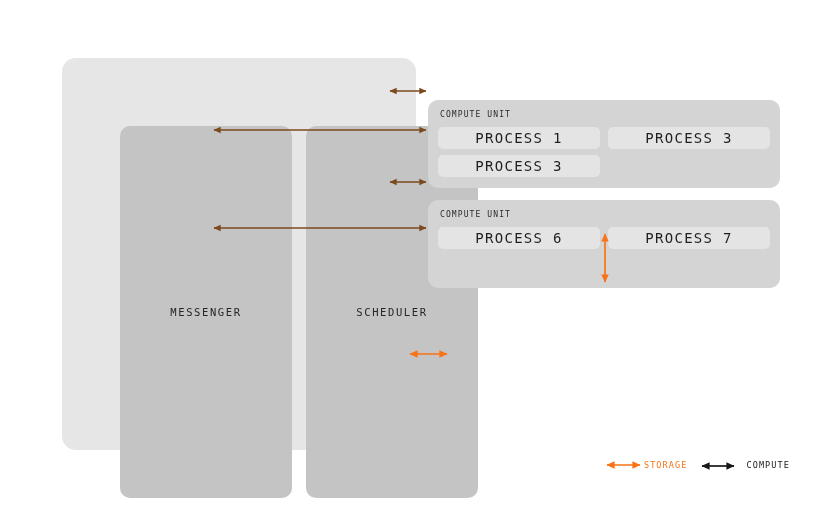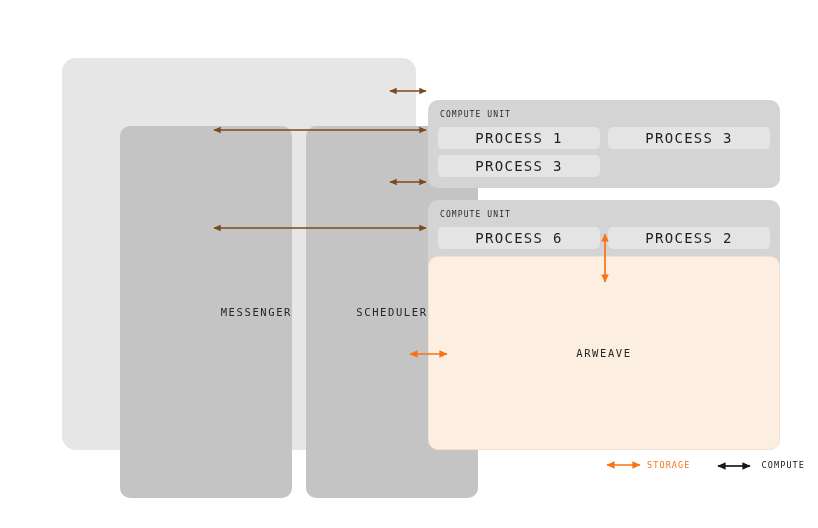--- a/index.html
+++ b/index.html
@@ -41,21 +41,21 @@
     top: 68px;
     width: 172px;
     height: 372px;
     background: #c4c4c4;
     border-radius: 10px;
     box-sizing: border-box;
     display: flex;
     align-items: center;
     justify-content: center;
   }
-  .node-panel.messenger { left: 58px; justify-content: flex-end; }
+  .node-panel.messenger { left: 58px; }
   .node-panel.scheduler { left: 244px; }
 
   .node-label {
     font-size: 10.5px;
     letter-spacing: 1.6px;
     color: #262626;
     text-align: center;
     user-select: none;
   }
 
@@ -132,21 +132,22 @@
 
   
   .legend {
     position: absolute;
     left: 600px;
     top: 456px;
     width: 190px;
     height: 18px;
     display: flex;
     align-items: center;
-    gap: 22px;
+    gap: 10px;
+    justify-content: flex-end;
   }
   .legend-item {
     display: flex;
     align-items: center;
     gap: 7px;
   }
   .legend-text {
     font-size: 8.5px;
     letter-spacing: 1.1px;
     user-select: none;
@@ -174,27 +175,24 @@
       <div class="process-tile">PROCESS 1</div>
       <div class="process-tile">PROCESS 3</div>
       <div class="process-tile">PROCESS 3</div>
     </div>
   </div>
 
   <div class="compute-unit" id="compute-unit-1">
     <div class="cu-title">COMPUTE UNIT</div>
     <div class="proc-grid">
       <div class="process-tile">PROCESS 6</div>
-      <div class="process-tile">PROCESS 2</div>
-    </div>
-  </div>
-
-  <div class="arweave-box">
-    <span class="arweave-label">ARWEAVE</span>
-  </div>
+      <div class="process-tile">PROCESS 7</div>
+    </div>
+  </div>
+
 
   <div class="arrow-layer">
     <svg width="818" height="528" viewBox="0 0 818 528" xmlns="http://www.w3.org/2000/svg">
       <defs>
         <marker id="netR" viewBox="0 0 8 8" refX="7" refY="4" markerWidth="5.5" markerHeight="5.5" orient="auto-start-reverse">
           <path d="M0.5,0.8 L7.5,4 L0.5,7.2 Z" fill="#7a4a1e"></path>
         </marker>
         <marker id="netL" viewBox="0 0 8 8" refX="1" refY="4" markerWidth="5.5" markerHeight="5.5" orient="auto">
           <path d="M7.5,0.8 L0.5,4 L7.5,7.2 Z" fill="#7a4a1e"></path>
         </marker>

